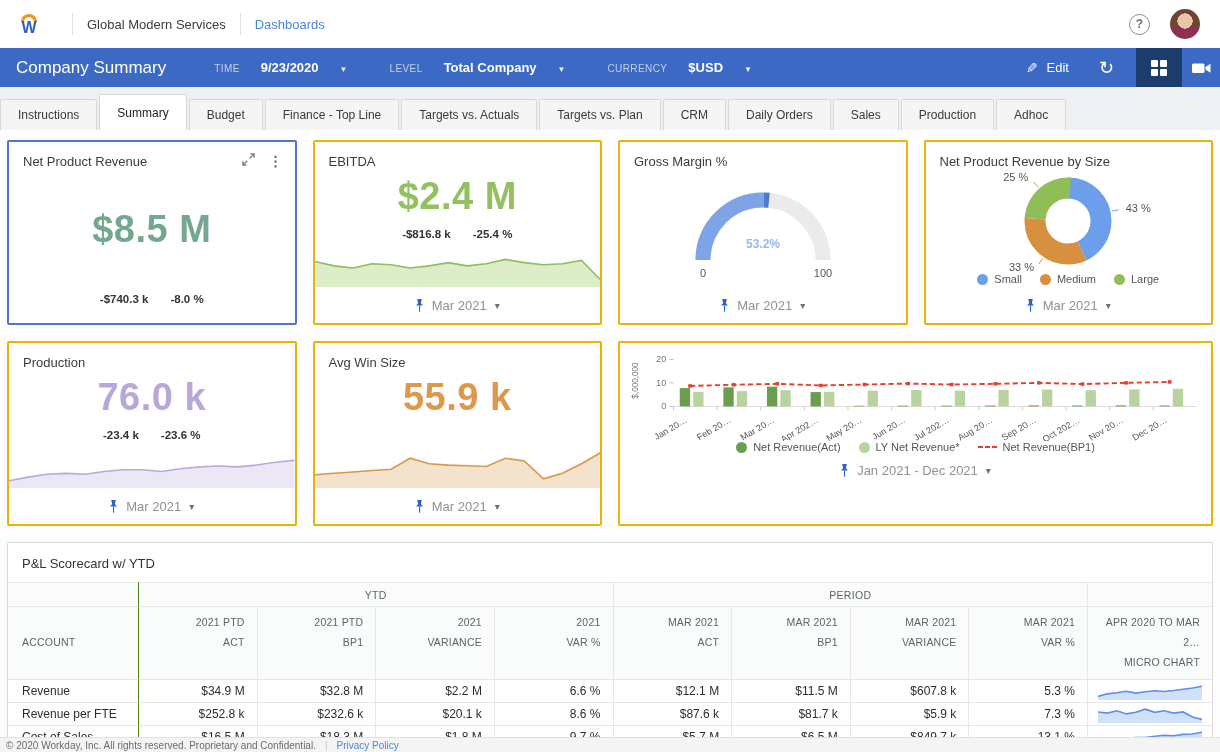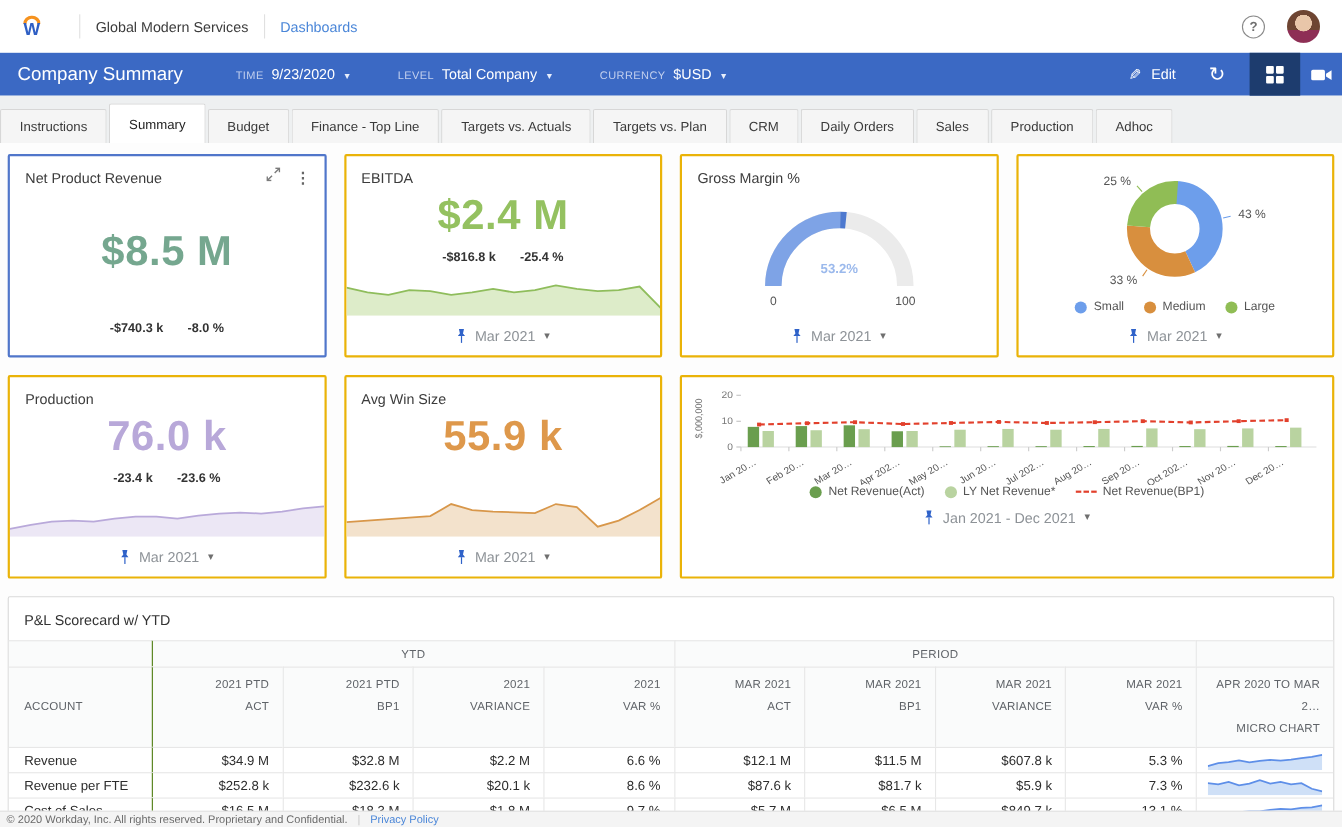--- a/index.html
+++ b/index.html
@@ -16,23 +16,23 @@
   .hdr-right { margin-left:auto; display:flex; align-items:center; gap:20px; }
   .help-icon { width:21px; height:21px; border:1.5px solid #8a8a8a; border-radius:50%; color:#6f6f6f;
                font-size:12px; font-weight:bold; display:flex; align-items:center; justify-content:center; }
   .avatar { width:30px; height:30px; border-radius:50%;
             background: radial-gradient(circle at 50% 40%, #e9c6a9 0 32%, rgba(0,0,0,0) 33%),
                         linear-gradient(#6e4532 0 62%, #8e2f55 62% 100%); }
 
   
   .toolbar { height:39px; background:#3b69c4; display:flex; align-items:center; color:#fff; padding-left:16px; }
   .toolbar-title { font-size:17px; margin-right:48px; }
-  .filter { margin-right:42px; display:flex; align-items:baseline; cursor:default; }
+  .filter { margin-right:42px; display:flex; align-items:baseline; cursor:default;gap:14px; }
   .filter-label { font-size:10px; color:#c3d0ee; margin-right:7px; letter-spacing:.4px; }
-  .filter-value { font-size:13px; font-weight:normal; }
+  .filter-value { font-size:13px; font-weight:bold; }
   .caret-w { font-size:8px; margin-left:7px; color:#e8eefb; }
   .toolbar-right { margin-left:auto; display:flex; align-items:center; height:100%; }
   .edit-btn { display:flex; align-items:center; gap:9px; font-size:13px; margin-right:30px; }
   .pencil { font-size:14px; display:inline-block; transform:scaleX(-1) rotate(0deg); }
   .refresh-btn { font-size:18px; margin-right:22px; line-height:1; }
   .grid-btn { width:46px; height:100%; background:#1d3c6e; display:flex; align-items:center; justify-content:center; }
   .grid-ic { display:grid; grid-template-columns:7px 7px; grid-template-rows:7px 7px; gap:2px; }
   .grid-ic span { background:#fff; border-radius:1px; }
   .cam-btn { width:38px; height:100%; display:flex; align-items:center; justify-content:center; }
 
@@ -257,20 +257,21 @@
               <path d="M2.2 1h4.6l-.9 4.1 1.9 2.4H1.2l1.9-2.4z" fill="#2f62c9"></path>
               <rect x="4" y="7.5" width="1.1" height="6.2" fill="#2f62c9"></rect>
             </svg>
           <span>Mar 2021</span>
           <span style="font-size:10px;color:#6f6f6f">▾</span>
         </span>
       </div>
     </div>
 
     <div class="card">
+      <div class="card-title">Net Product Revenue by Size</div>
       <div class="donut-wrap">
           <svg width="250" height="104" viewBox="0 0 250 104">
             <circle cx="125" cy="52" r="33" fill="none" stroke="#6d9eeb" stroke-width="21" stroke-dasharray="89.15839950887833 118.18671562804802" stroke-dashoffset="51.83627878423159"></circle>
             <circle cx="125" cy="52" r="33" fill="none" stroke="#d88f3e" stroke-width="21" stroke-dasharray="68.4238879951857 138.92122714174064" stroke-dashoffset="-37.322120724646744"></circle>
             <circle cx="125" cy="52" r="33" fill="none" stroke="#90bd55" stroke-width="21" stroke-dasharray="51.83627878423159 155.50883635269477" stroke-dashoffset="-105.74600871983245"></circle>
             <line x1="168.91625428724365" y1="42.18355413715559" x2="175.74767162081486" y2="40.65655144737979" stroke="#6d9eeb" stroke-width="1"></line>
             <text x="182.6272554305086" y="42.56583524039708" text-anchor="start" font-size="11" fill="#555">43 %</text>
             <line x1="99.70624799665414" y1="89.2186258423553" x2="95.77166435168922" y2="95.00818986227722" stroke="#d88f3e" stroke-width="1"></line>
             <text x="90.96124746242857" y="102.14359273365004" text-anchor="end" font-size="11" fill="#555">33 %</text>
             <line x1="95.24096606043568" y1="18.245001866629316" x2="90.61178300317012" y2="12.994224379216092" stroke="#90bd55" stroke-width="1"></line>

